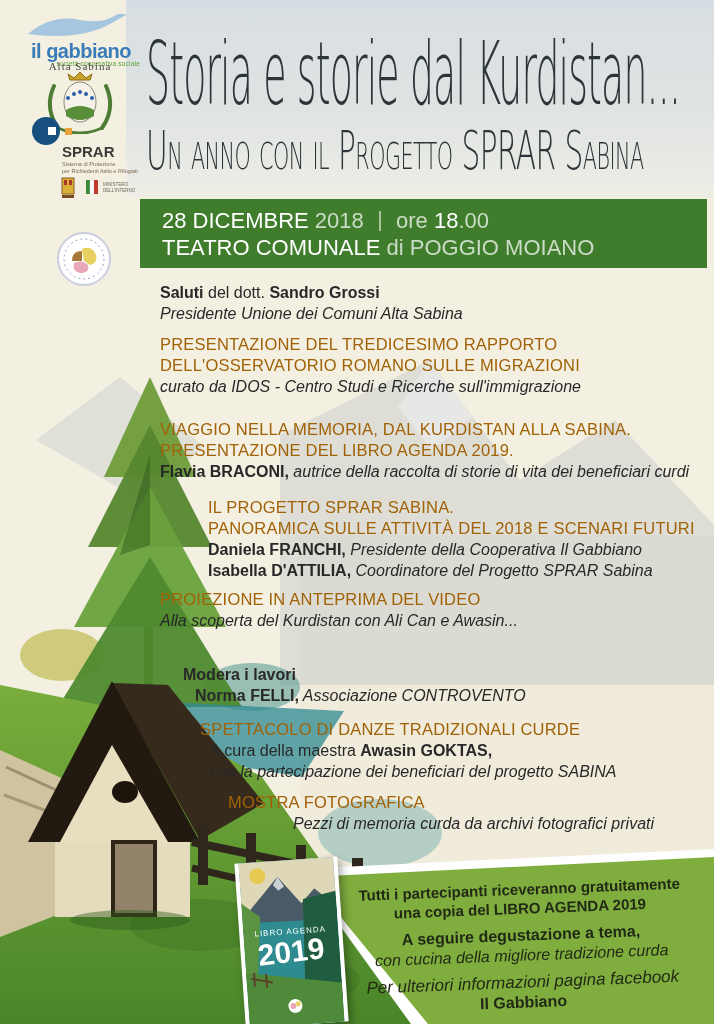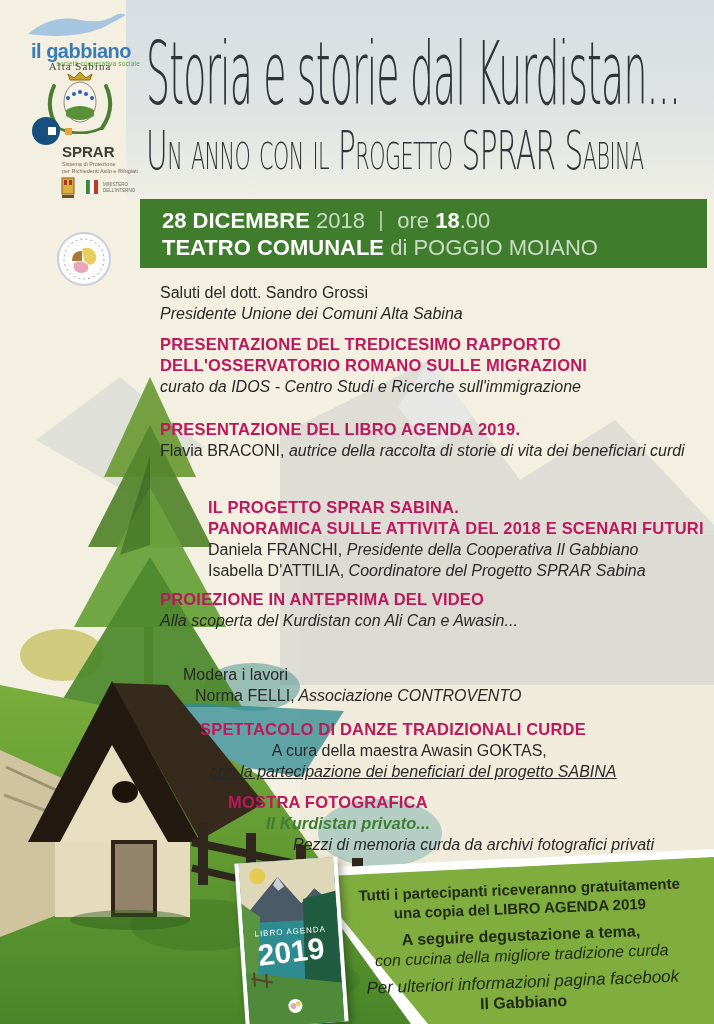--- a/index.html
+++ b/index.html
@@ -25,30 +25,30 @@
   .emblem{left:42px;top:60px;width:76px;text-align:center;}
   .emblem .etxt{font-family:"Liberation Serif",serif;font-size:11px;letter-spacing:1px;color:#4a4a42;}
   .sprarlogo{left:28px;top:115px;width:112px;}
   .minirow{left:58px;top:176px;width:82px;height:26px;}
   .stamp{left:56px;top:231px;width:56px;height:56px;}
 
   
   .banner{left:140px;top:199px;width:567px;height:69px;background:#3f7d2c;
     box-sizing:border-box;padding:8px 0 0 22px;color:#fff;}
   .banner .ln{font-size:22px;line-height:27px;}
-  .banner .bd{font-weight:bold;color:#ffffff;margin-top:40px;}
+  .banner .bd{font-weight:normal;color:#ffffff;margin-top:40px;}
   .banner .lt{font-weight:normal;color:rgba(255,255,255,.72);}
   .banner .dv{display:inline-block;width:2px;height:20px;background:rgba(255,255,255,.55);
     margin:0 9px;vertical-align:-3px;}
 
   
   .sec{z-index:6;}
-  .ghead{color:#be185d;font-weight:bold;font-size:16.5px;line-height:21px;letter-spacing:.2px;}
+  .ghead{color:#a16207;font-weight:normal;font-size:16.5px;line-height:21px;letter-spacing:.2px;}
   .bl{font-size:16px;line-height:21px;color:#282828;}
-  .b{font-weight:normal;} .i{font-style:italic;}
+  .b{font-weight:bold;} .i{font-style:italic;}
   .gi{color:#3e7e33;font-weight:bold;font-style:italic;font-size:16.5px;line-height:21px;}
 
   
   .band-white{left:0;top:0;width:714px;height:1024px;background:#ffffff;z-index:2;
     clip-path:polygon(299px 869px,714px 849px,714px 1024px,411px 1024px);}
   .band-green{left:0;top:0;width:714px;height:1024px;background:#7fae3e;z-index:3;
     clip-path:polygon(308px 877px,714px 857px,714px 1024px,428px 1024px);}
   .band-text{left:330px;top:887px;width:378px;text-align:center;color:#222a16;
     transform:rotate(-2.2deg);transform-origin:left top;z-index:4;}
   .band-text .f1{font-size:15px;font-weight:bold;line-height:19px;}
@@ -205,20 +205,21 @@
   <div class="bl i nw">Presidente Unione dei Comuni Alta Sabina</div>
 </div>
 
 <div class="abs sec" style="left:160px;top:334px;">
   <div class="ghead nw">PRESENTAZIONE DEL TREDICESIMO RAPPORTO</div>
   <div class="ghead nw">DELL'OSSERVATORIO ROMANO SULLE MIGRAZIONI</div>
   <div class="bl i nw">curato da IDOS - Centro Studi e Ricerche sull'immigrazione</div>
 </div>
 
 <div class="abs sec" style="left:160px;top:419px;">
+  <div class="ghead nw">VIAGGIO NELLA MEMORIA, DAL KURDISTAN ALLA SABINA.</div>
   <div class="ghead nw">PRESENTAZIONE DEL LIBRO AGENDA 2019.</div>
   <div class="bl nw"><span class="b">Flavia BRACONI,</span><span class="i"> autrice della raccolta di storie di vita dei beneficiari curdi</span></div>
 </div>
 
 <div class="abs sec" style="left:160px;top:497px;margin-left:48px;">
   <div class="ghead nw">IL PROGETTO SPRAR SABINA.</div>
   <div class="ghead nw">PANORAMICA SULLE ATTIVITÀ DEL 2018 E SCENARI FUTURI</div>
   <div class="bl nw"><span class="b">Daniela FRANCHI,</span><span class="i"> Presidente della Cooperativa Il Gabbiano</span></div>
   <div class="bl nw"><span class="b">Isabella D'ATTILIA,</span><span class="i"> Coordinatore del Progetto SPRAR Sabina</span></div>
 </div>
@@ -228,27 +229,26 @@
   <div class="bl i nw">Alla scoperta del Kurdistan con Ali Can e Awasin...</div>
 </div>
 
 <div class="abs sec" style="left:183px;top:664px;">
   <div class="bl b nw">Modera i lavori</div>
   <div class="bl nw" style="margin-left:12px;text-align:center;"><span class="b">Norma FELLI,</span><span class="i"> Associazione CONTROVENTO</span></div>
 </div>
 
 <div class="abs sec" style="left:200px;top:719px;">
   <div class="ghead nw">SPETTACOLO DI DANZE TRADIZIONALI CURDE</div>
-  <div class="bl nw" style="margin-left:2px;text-align:center;"><span>A cura della maestra </span><span class="b">Awasin GOKTAS,</span></div>
-  <div class="bl i nw" style="margin-left:10px;text-decoration:underline;">con la partecipazione dei beneficiari del progetto SABINA</div>
+  <div class="bl nw" style="margin-left:10px;"><span>A cura della maestra </span><span class="b">Awasin GOKTAS,</span></div>
+  <div class="bl i nw" style="margin-left:10px;">con la partecipazione dei beneficiari del progetto SABINA</div>
 </div>
 
 <div class="abs sec" style="left:228px;top:792px;">
   <div class="ghead nw">MOSTRA FOTOGRAFICA</div>
-  <div class="gi nw" style="margin-left:38px;">Il Kurdistan privato...</div>
   <div class="bl i nw" style="margin-left:65px;">Pezzi di memoria curda da archivi fotografici privati</div>
 </div>
 
 <div class="abs band-white"></div>
 <div class="abs band-green"></div>
 <div class="abs band-text">
   <div class="f1 nw">Tutti i partecipanti riceveranno gratuitamente</div>
   <div class="f1 nw">una copia del LIBRO AGENDA 2019</div>
   <div class="f3 nw">A seguire degustazione a tema,</div>
   <div class="f4 nw">con cucina della migliore tradizione curda</div>

